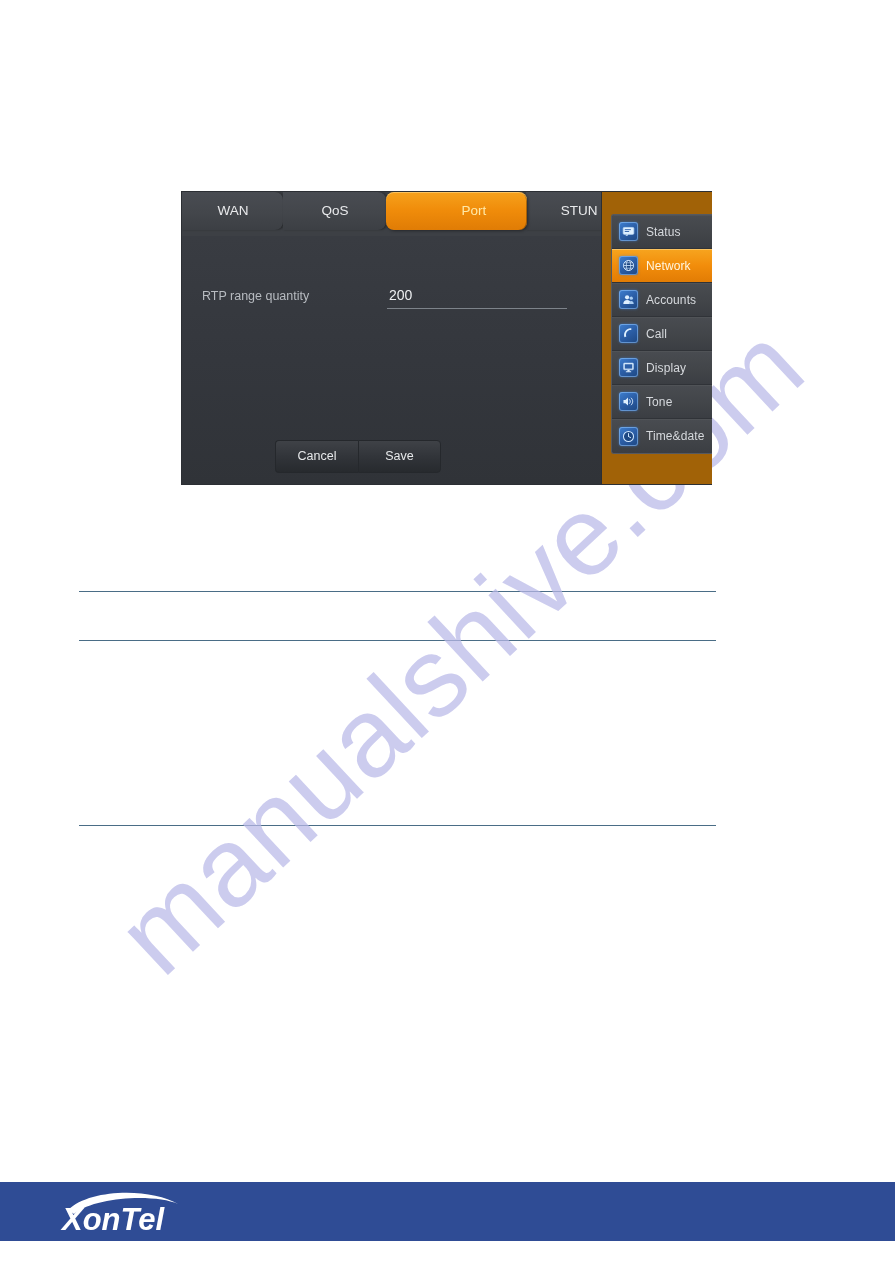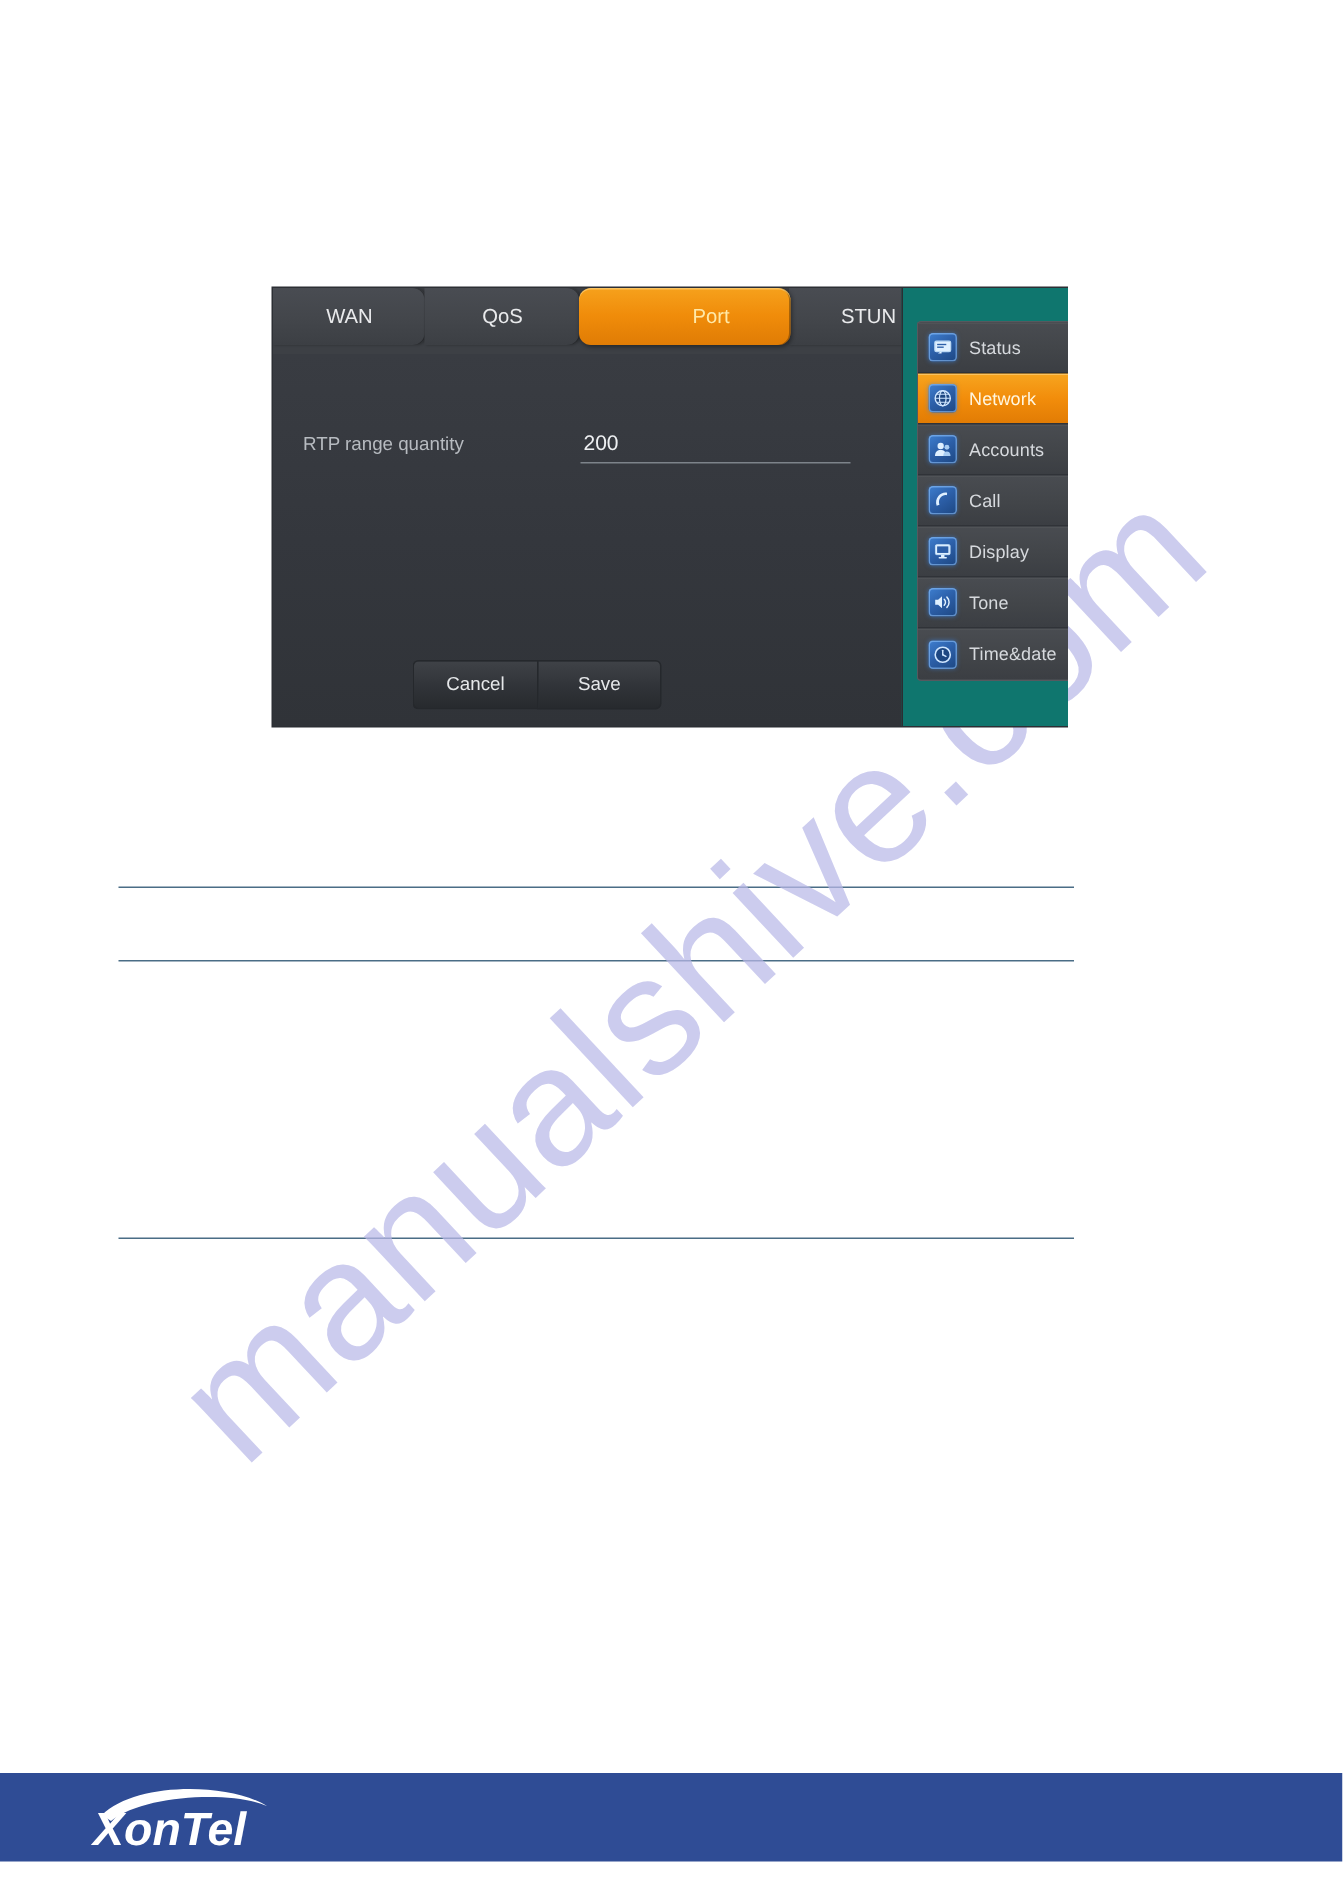--- a/index.html
+++ b/index.html
@@ -171,21 +171,21 @@
   .btn.cancel { width: 82px; border-radius: 4px 0 0 4px; border-right: none; }
   .btn.save   { width: 81px; border-radius: 0 4px 4px 0; }
 
   
   .menupanel {
     position: absolute;
     left: 601px;
     top: 192px;
     width: 110px;
     height: 292px;
-    background: #0f766e;
+    background: #a16207;
     border-left: 1px solid #2b2e33;
     z-index: 11;
     overflow: hidden;
   }
   .menulist {
     position: absolute;
     left: 9px;
     top: 22px;
     width: 101px;
     border: 1px solid #56595f;

